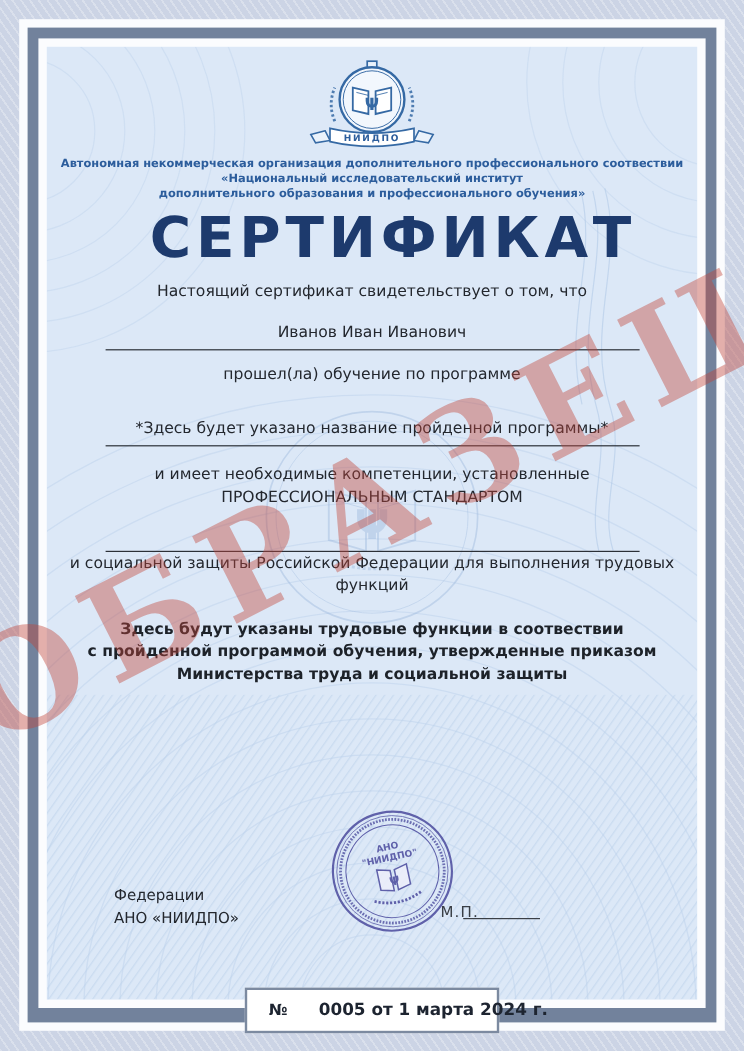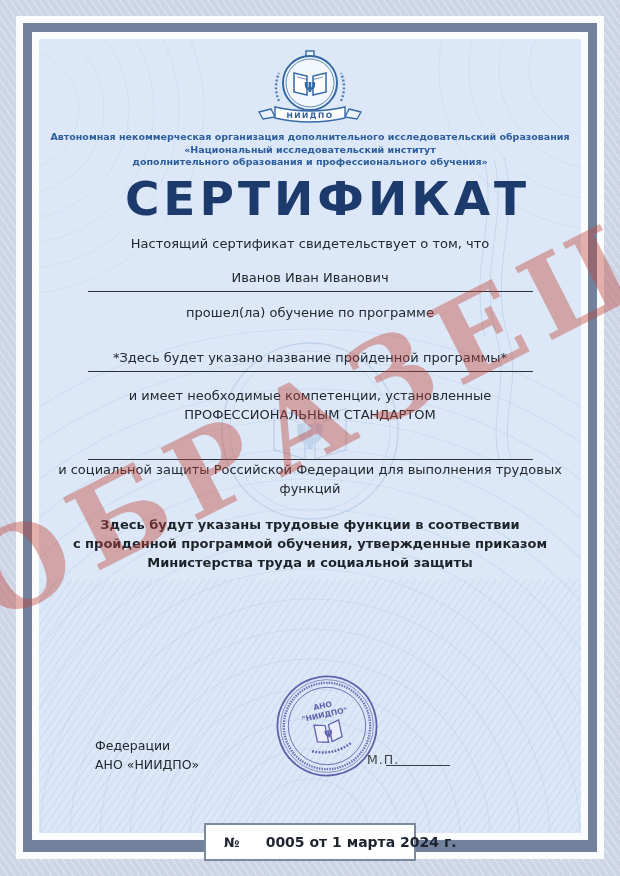--- a/index.html
+++ b/index.html
@@ -131,21 +131,21 @@
           <path d="M34,52 Q28,38 34,24" stroke-width="2.4" stroke-dasharray="2,2" opacity="0.85"></path>
           <path d="M96,52 Q102,38 96,24" stroke-width="2.4" stroke-dasharray="2,2" opacity="0.85"></path>
           <path d="M26,60 L14,63 L18,70 L30,68 Z" stroke-width="1.3" fill="#eaf2fb"></path>
           <path d="M104,60 L116,63 L112,70 L100,68 Z" stroke-width="1.3" fill="#eaf2fb"></path>
           <path d="M30,58 Q65,66 100,58 L100,69 Q65,77 30,69 Z" stroke-width="1.4" fill="#ffffff"></path>
         </g>
         <text x="65" y="68.5" text-anchor="middle" font-size="7.5" font-weight="bold" letter-spacing="1.5" fill="#2c5d9c">НИИДПО</text>
       </svg>
 
       <div class="org">
-        <div>Автономная некоммерческая организация дополнительного исследовательский образования</div>
+        <div>Автономная некоммерческая организация дополнительного профессионального соотвествии</div>
         <div>«Национальный исследовательский институт</div>
         <div>дополнительного образования и профессионального обучения»</div>
       </div>
 
       <h1 class="title">СЕРТИФИКАТ</h1>
 
       <p class="statement">Настоящий сертификат свидетельствует о том, что</p>
 
       <div class="field field-recipient">
         <span>Иванов Иван Иванович</span>

